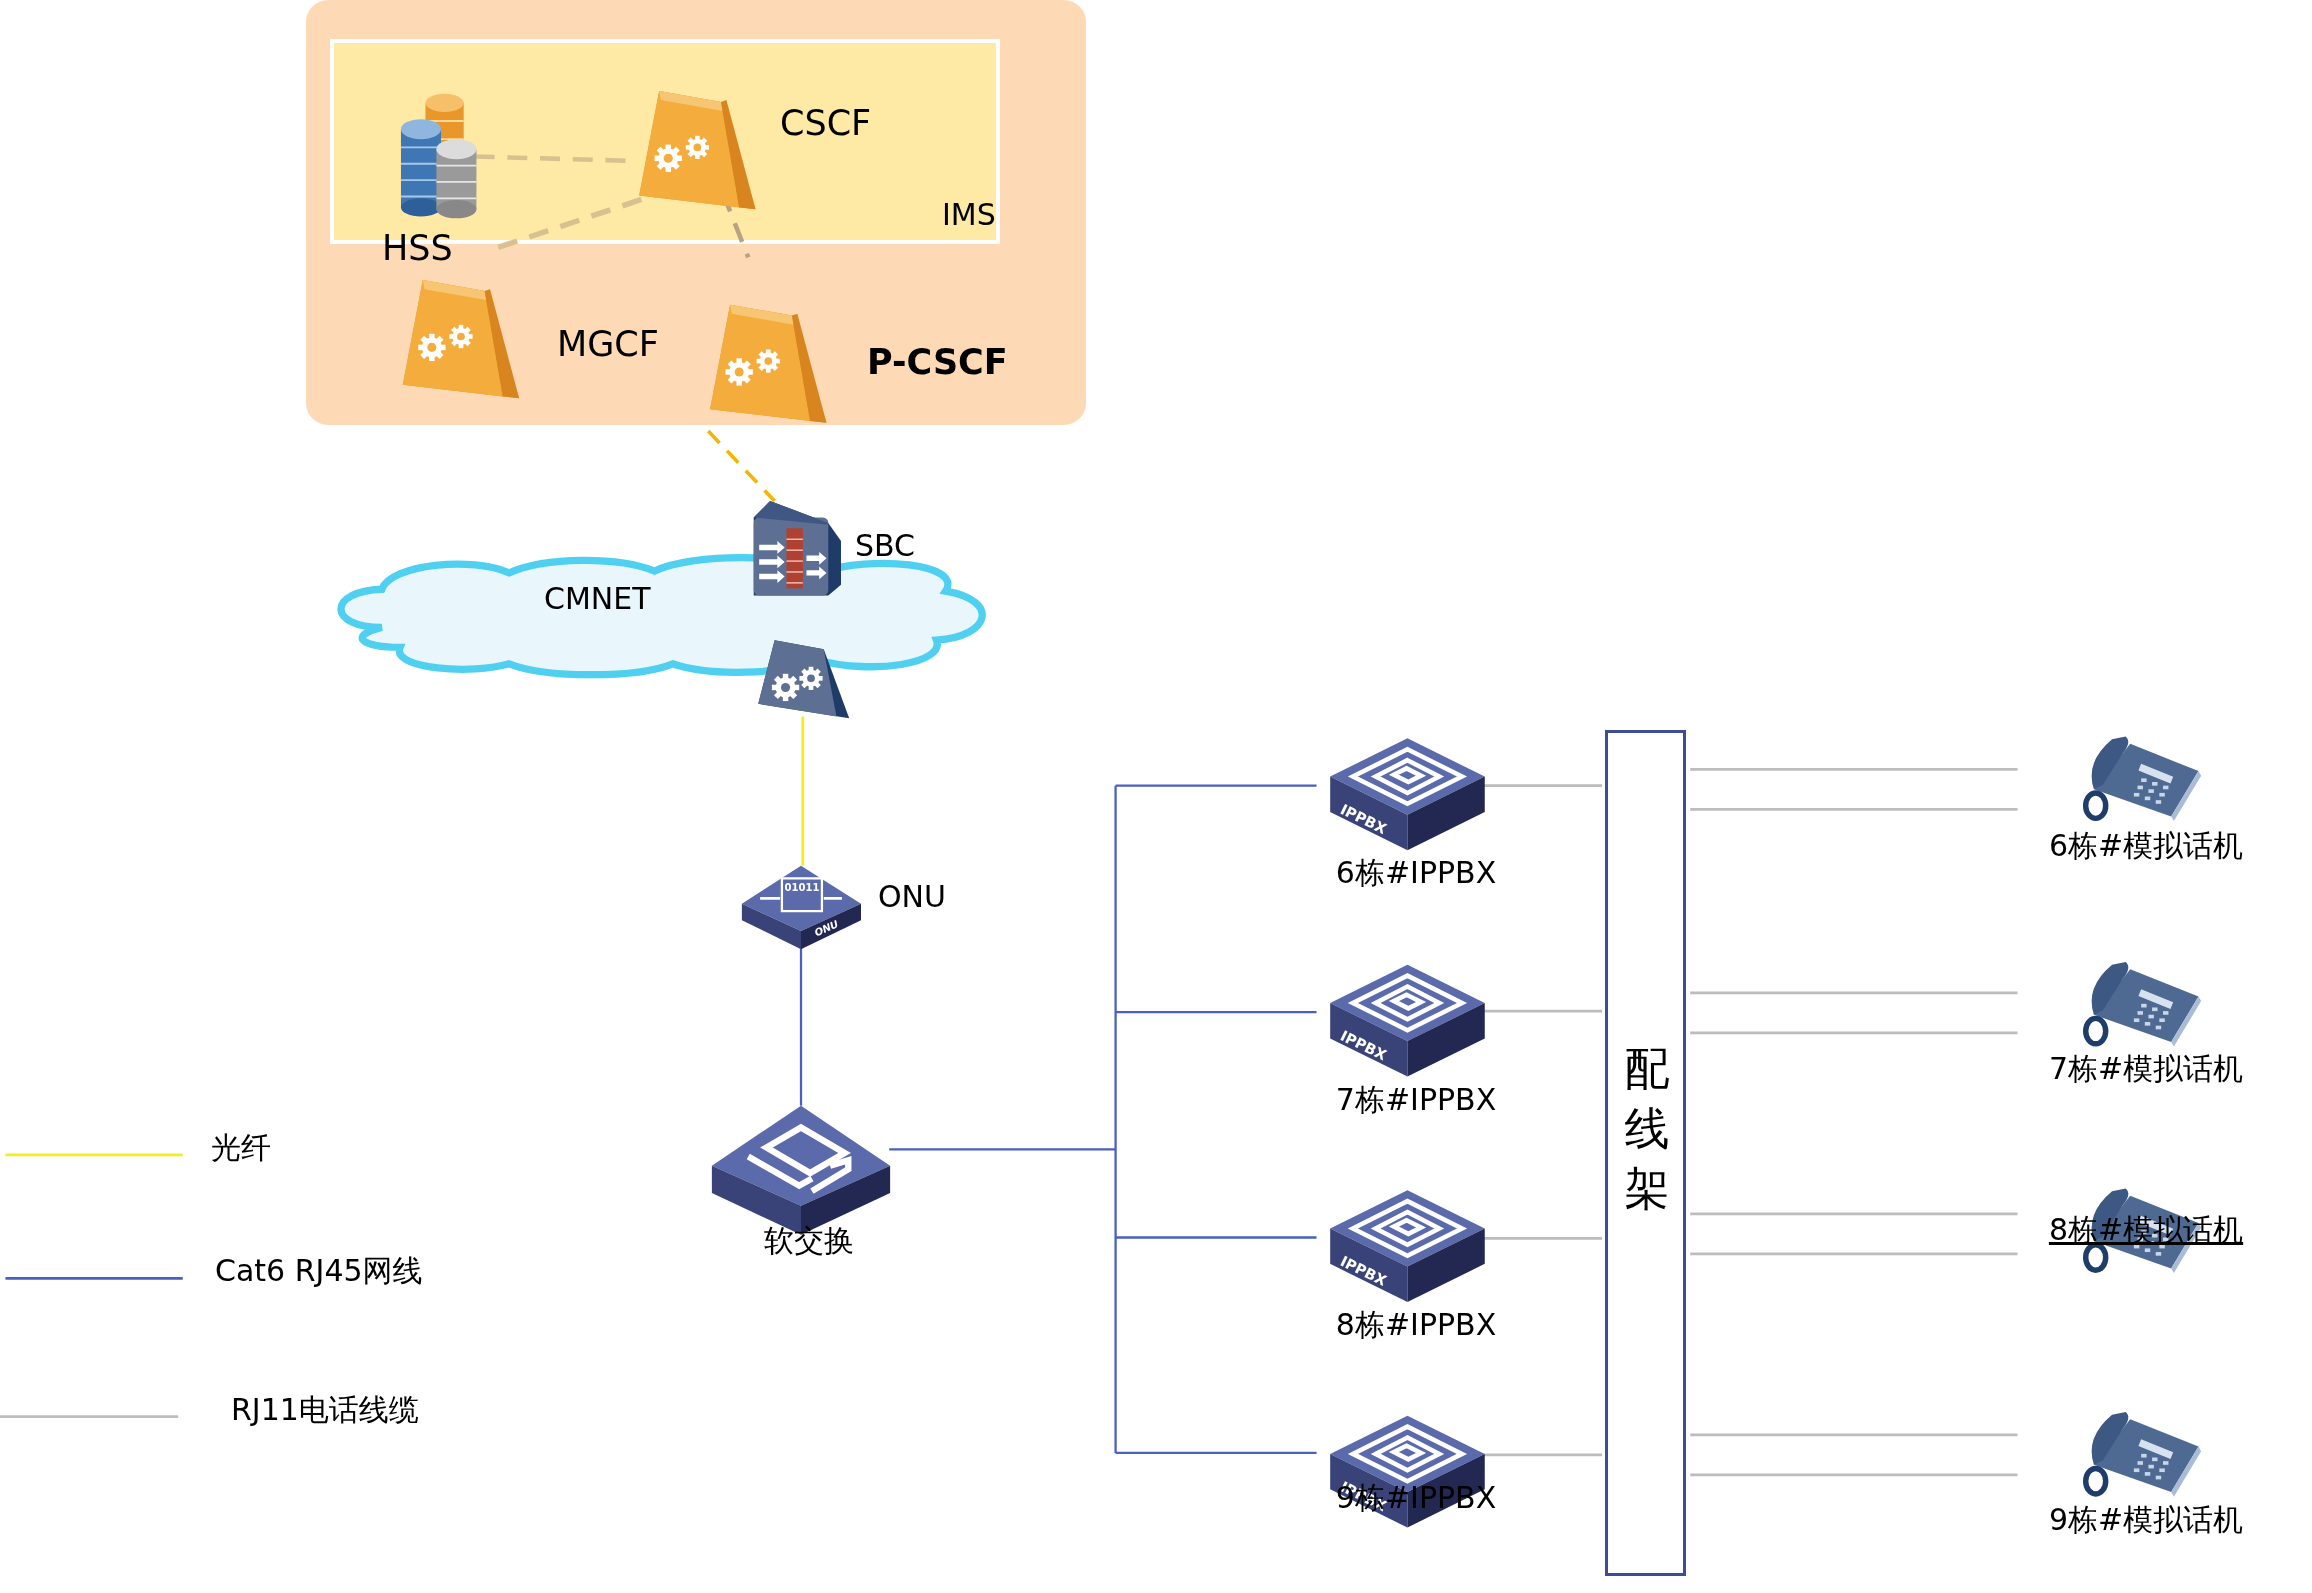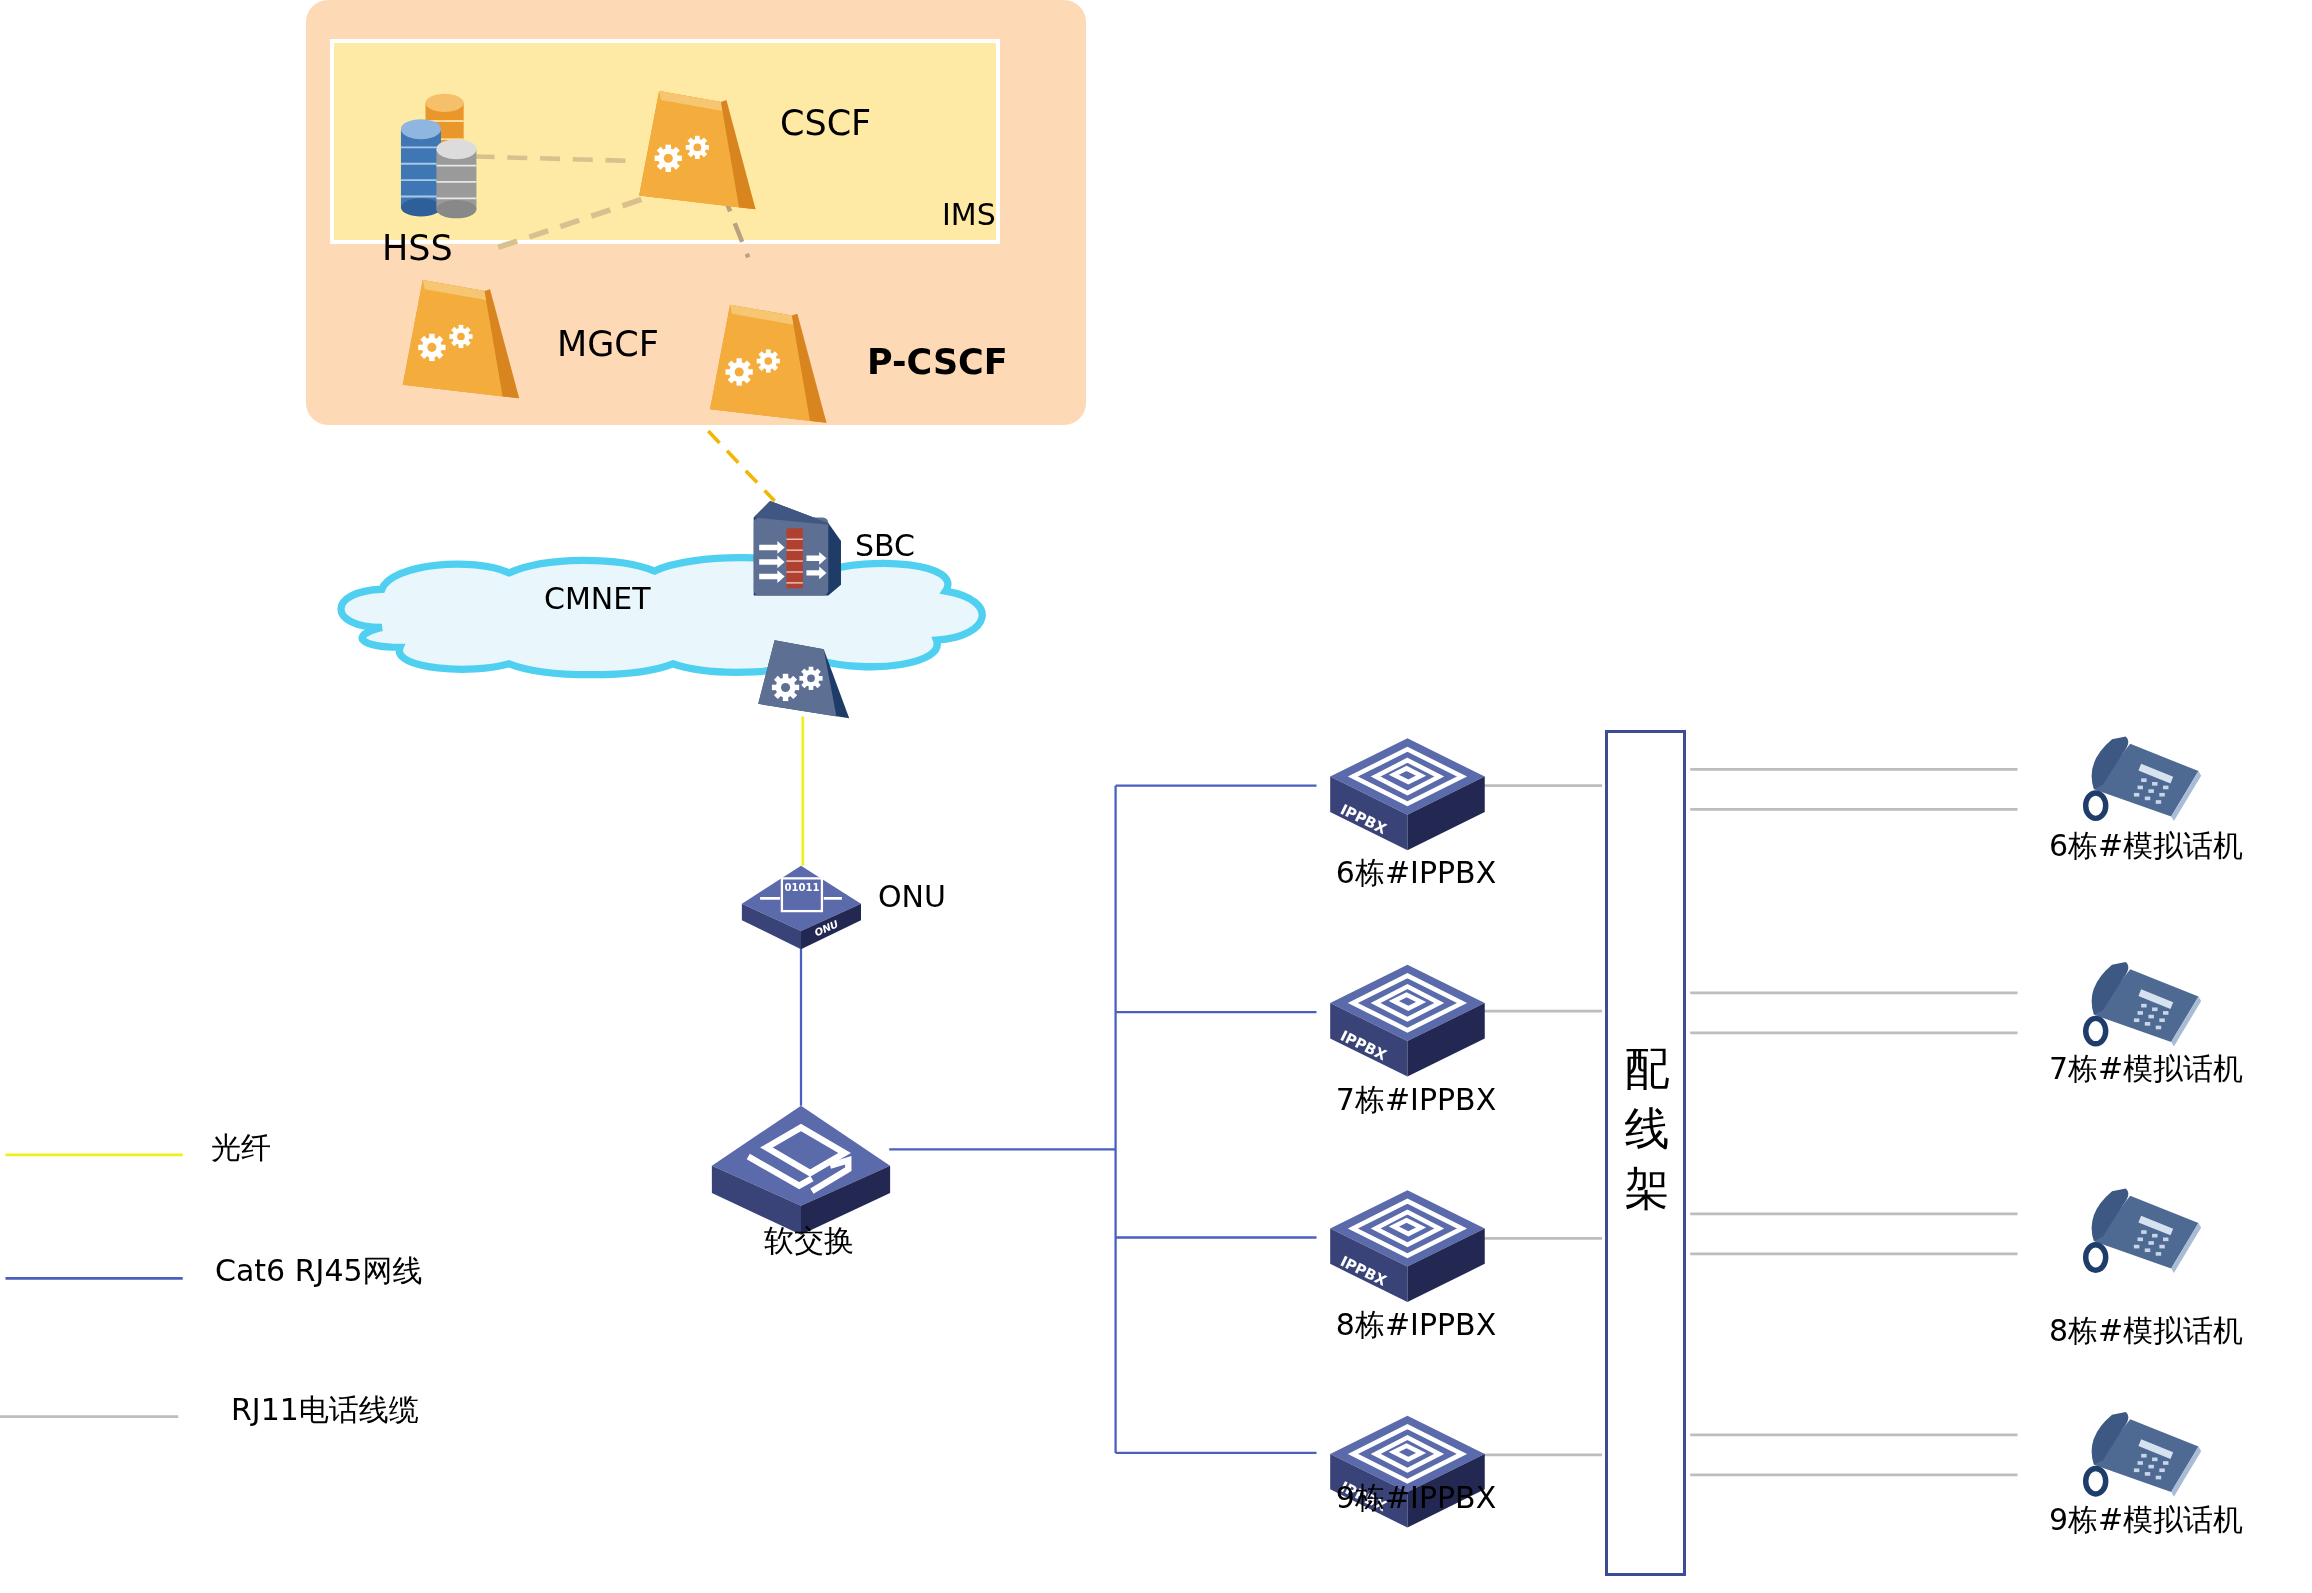--- a/index.html
+++ b/index.html
@@ -261,21 +261,21 @@
 <span class="lbl lbl-lg ctr" style="left:1416px; top:1310px;">8栋#IPPBX</span>
 <span class="lbl lbl-lg ctr" style="left:1416px; top:1483px;">9栋#IPPBX</span>
 
 <div class="abs patch"></div>
 <span class="lbl patch-text" style="top:1046px;">配</span>
 <span class="lbl patch-text" style="top:1106px;">线</span>
 <span class="lbl patch-text" style="top:1166px;">架</span>
 
 <span class="lbl lbl-lg ctr" style="left:2146px; top:831px;">6栋#模拟话机</span>
 <span class="lbl lbl-lg ctr" style="left:2146px; top:1054px;">7栋#模拟话机</span>
-<span class="lbl lbl-lg ctr" style="left:2146px; top:1316px;">8栋#模拟话机</span>
+<span class="lbl lbl-lg ctr" style="left:2146px; top:1215px;text-decoration:underline;">8栋#模拟话机</span>
 <span class="lbl lbl-lg ctr" style="left:2146px; top:1505px;">9栋#模拟话机</span>
 
 <div>
   <span class="lbl lbl-lg" style="left:211px; top:1133px;">光纤</span>
   <span class="lbl lbl-lg" style="left:215px; top:1256px;">Cat6 RJ45网线</span>
   <span class="lbl lbl-lg" style="left:215px; top:1395px;margin-left:16px;">RJ11电话线缆</span>
 </div>
 
 
 </body></html>

